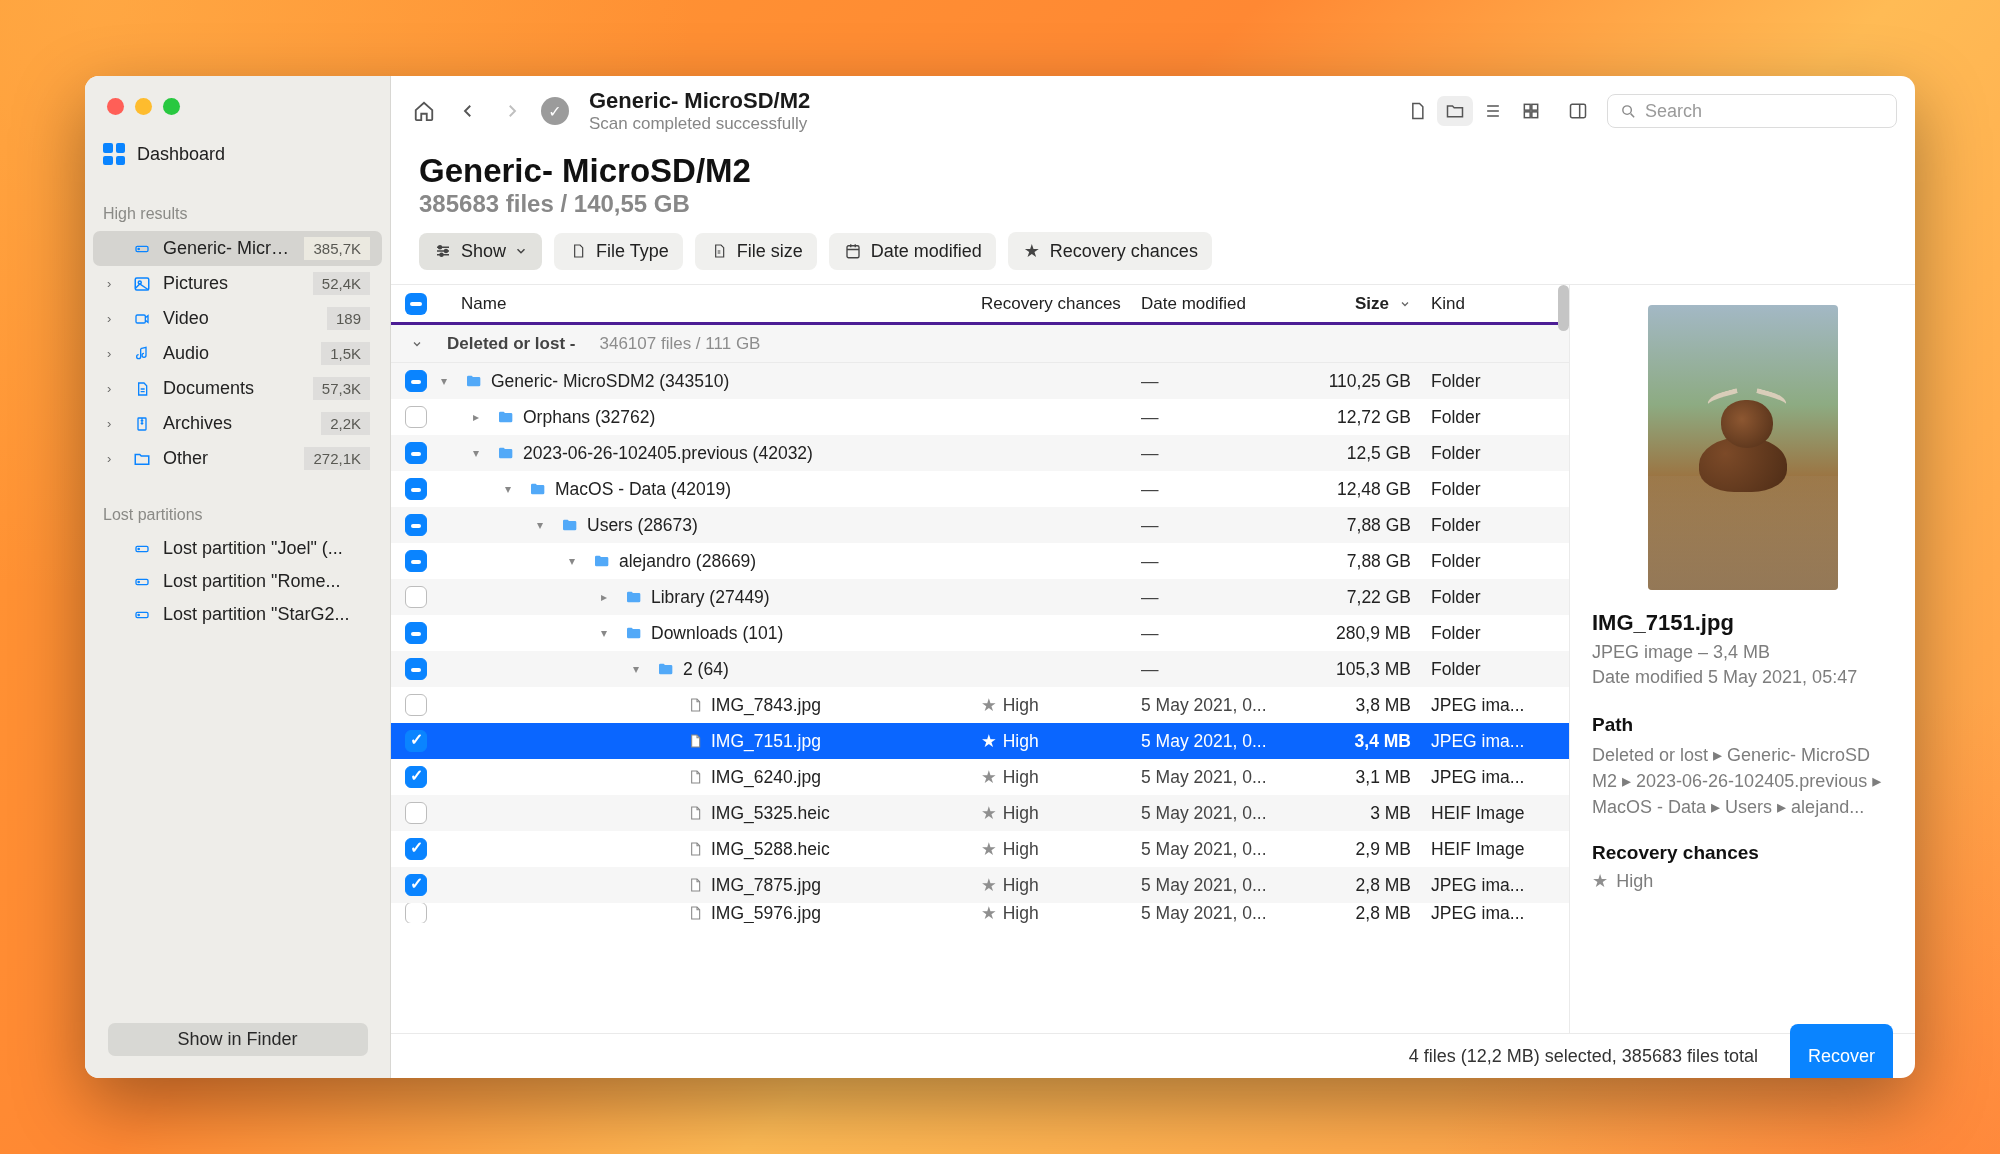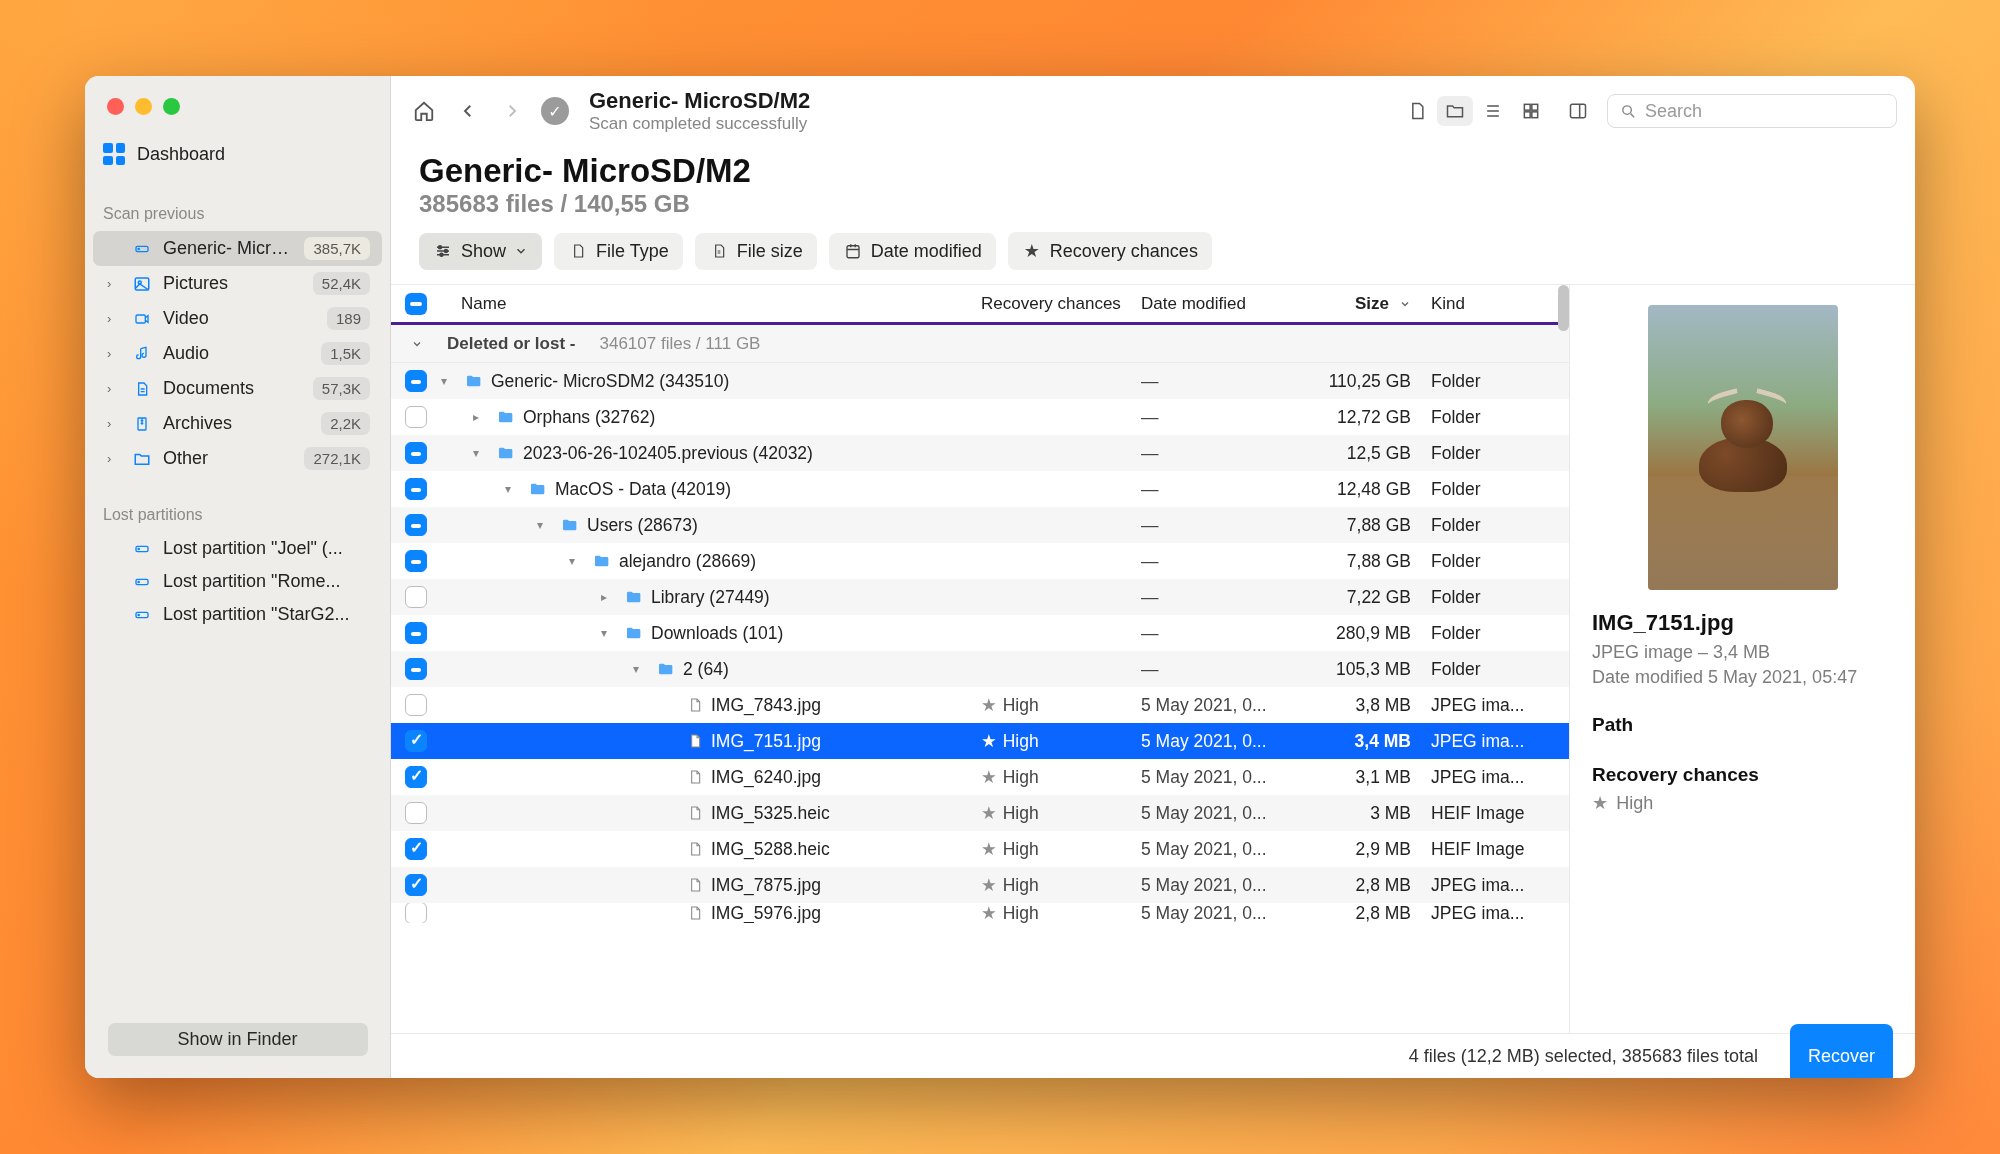--- a/index.html
+++ b/index.html
@@ -13,21 +13,21 @@
 .tl-close { background: #ff5f57; } .tl-min { background: #febc2e; } .tl-max { background: #28c840; }
 .dashboard { display: flex; align-items: center; gap: 12px; padding: 10px 18px; font-size: 18px; color: #202020; }
 .dash-icon { width: 22px; height: 22px; display: grid; grid-template-columns: repeat(2,1fr); grid-template-rows: repeat(2,1fr); gap: 3px; }
 .dash-icon div { background: #0a84ff; border-radius: 2px; }
 .side-section-title { padding: 30px 18px 8px; font-size: 16px; color: #8a8a86; font-weight: 500; }
 .side-item { display: flex; align-items: center; gap: 10px; padding: 6px 12px 6px 14px; font-size: 18px; color: #222; border-radius: 7px; margin: 0 8px; cursor: pointer; }
 .side-item.active { background: #d5d4d0; }
 .side-item .chev { width: 14px; color: #6a6a68; font-size: 13px; }
 .side-item .icon { width: 22px; display: flex; align-items: center; justify-content: center; color: #0a84ff; }
 .side-item .label { flex: 1; white-space: nowrap; overflow: hidden; text-overflow: ellipsis; }
-.side-item .count { background: #dedddb; border-radius: 7px; padding: 3px 9px; font-size: 15px; color: #595953; font-weight: 500; }
+.side-item .count { background: #dedddb; border-radius: 0; padding: 3px 9px; font-size: 15px; color: #595953; font-weight: 500; }
 .side-item.active .count { background: #ebe9e0; }
 .sidebar-footer { margin-top: auto; padding: 12px 22px 22px; }
 .finder-btn { width: 260px; margin: 0 auto; background: #d8d8d4; border-radius: 7px; padding: 6px 0; text-align: center; font-size: 18px; color: #282828; cursor: pointer; }
 .main { flex: 1; display: flex; flex-direction: column; position: relative; }
 .toolbar { display: flex; align-items: center; padding: 12px 18px 16px 18px; gap: 14px; border-bottom: none; }
 .tb-iconbtn { width: 30px; height: 30px; display: flex; align-items: center; justify-content: center; color: #555; cursor: pointer; }
 .tb-status { width: 28px; height: 28px; border-radius: 50%; background: #9b9b9b; color: #fff; display: flex; align-items: center; justify-content: center; font-size: 16px; }
 .tb-title-wrap { display: flex; flex-direction: column; margin-left: 6px; }
 .tb-title { font-size: 22px; font-weight: 700; color: #1a1a1a; }
 .tb-subtitle { font-size: 17px; color: #868686; }
@@ -118,21 +118,21 @@
     </div>
     <div class="dashboard">
       <span class="dash-icon">
           <div></div>
           <div></div>
           <div></div>
           <div></div>
         </span>
       <span>Dashboard</span>
     </div>
-    <div class="side-section-title">Scan previous</div>
+    <div class="side-section-title">High results</div>
     <div id="side-items">
         <div class="side-item active">
           <span class="chev"></span>
           <span class="icon">
             <svg width="20" height="16" viewBox="0 0 24 24" fill="none" stroke="#0a84ff" stroke-width="2">
               <rect x="3" y="8" width="18" height="8" rx="2"></rect>
               <circle cx="7" cy="12" r="1" fill="#0a84ff"></circle>
             </svg>
           </span>
           <span class="label">Generic- Micro...</span>
@@ -795,20 +795,21 @@
               <div class="cow-head">
                 <div class="horn-l"></div>
                 <div class="horn-r"></div>
               </div>
             </div>
         </div>
         <div class="pv-name">IMG_7151.jpg</div>
         <div class="pv-line">JPEG image – 3,4 MB</div>
         <div class="pv-line">Date modified 5 May 2021, 05:47</div>
         <div class="pv-label">Path</div>
+        <div class="pv-path">Deleted or lost ▸ Generic- MicroSD M2 ▸ 2023-06-26-102405.previous ▸ MacOS - Data ▸ Users ▸ alejand...</div>
         <div class="pv-label">Recovery chances</div>
         <div class="pv-rec">
             <span class="star">★</span>
             <span>High</span>
           </div>
       </div>
     </div>
 
     <div class="statusbar">
       <div class="status-text">4 files (12,2 MB) selected, 385683 files total</div>

